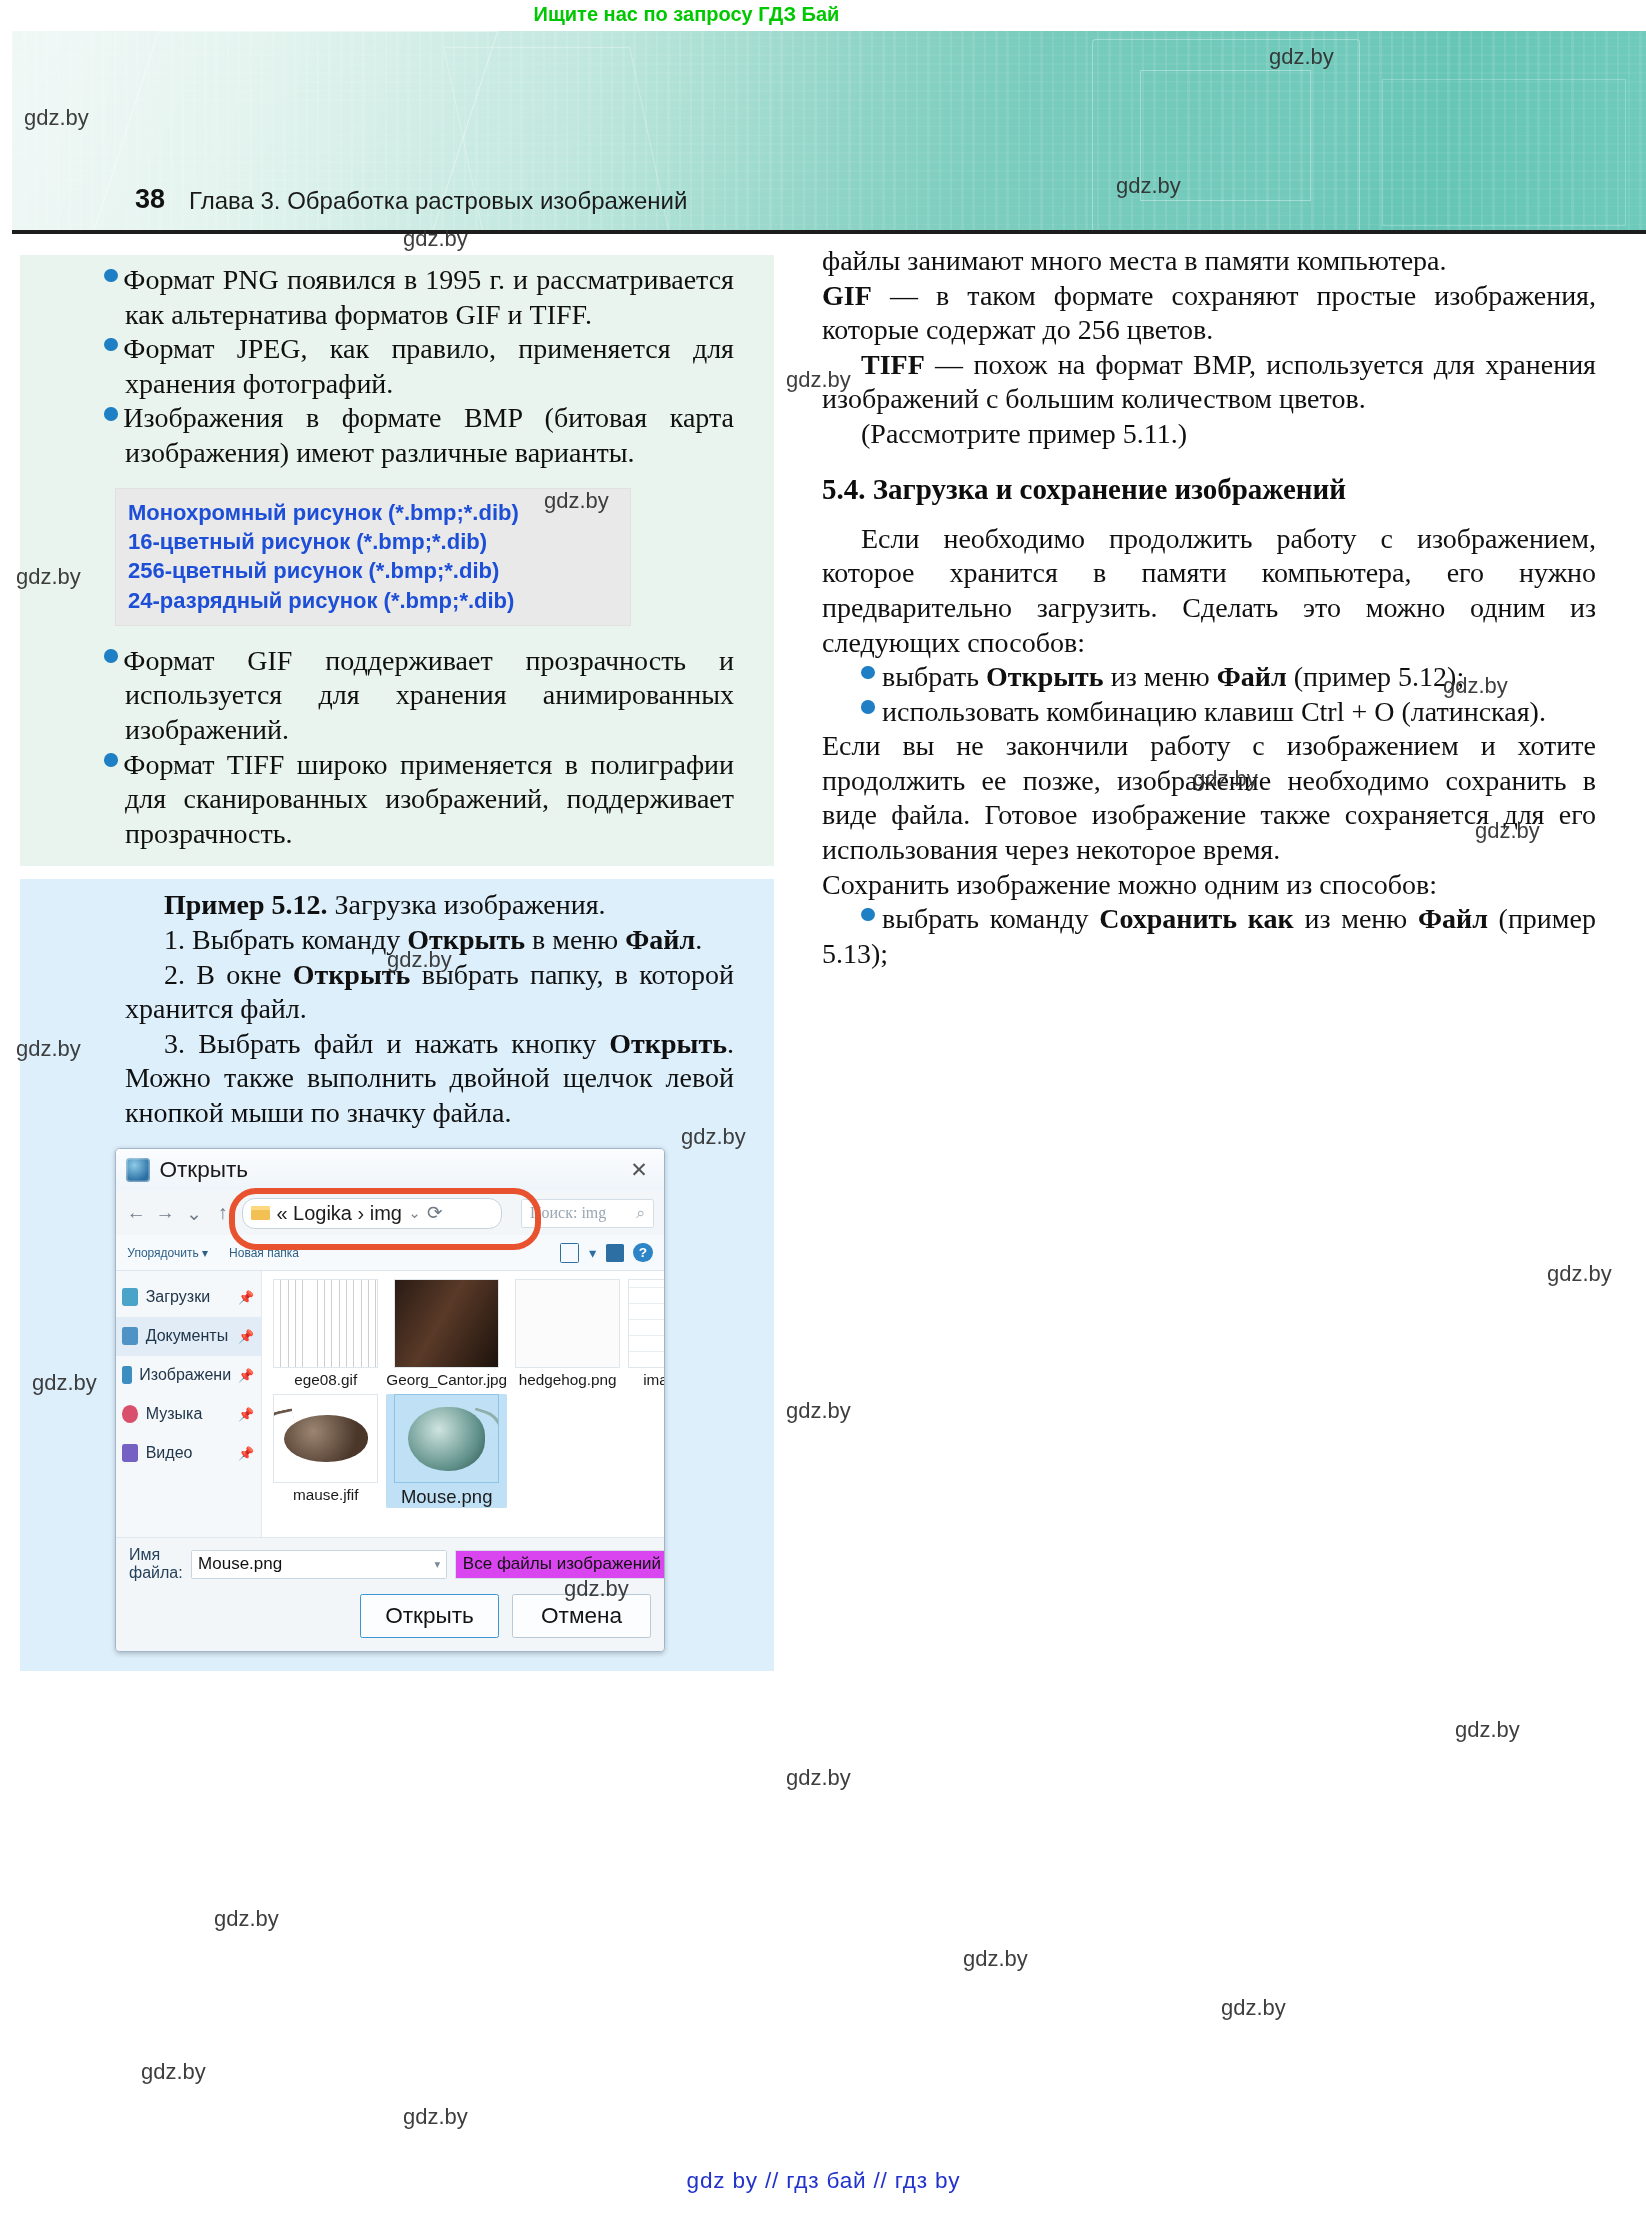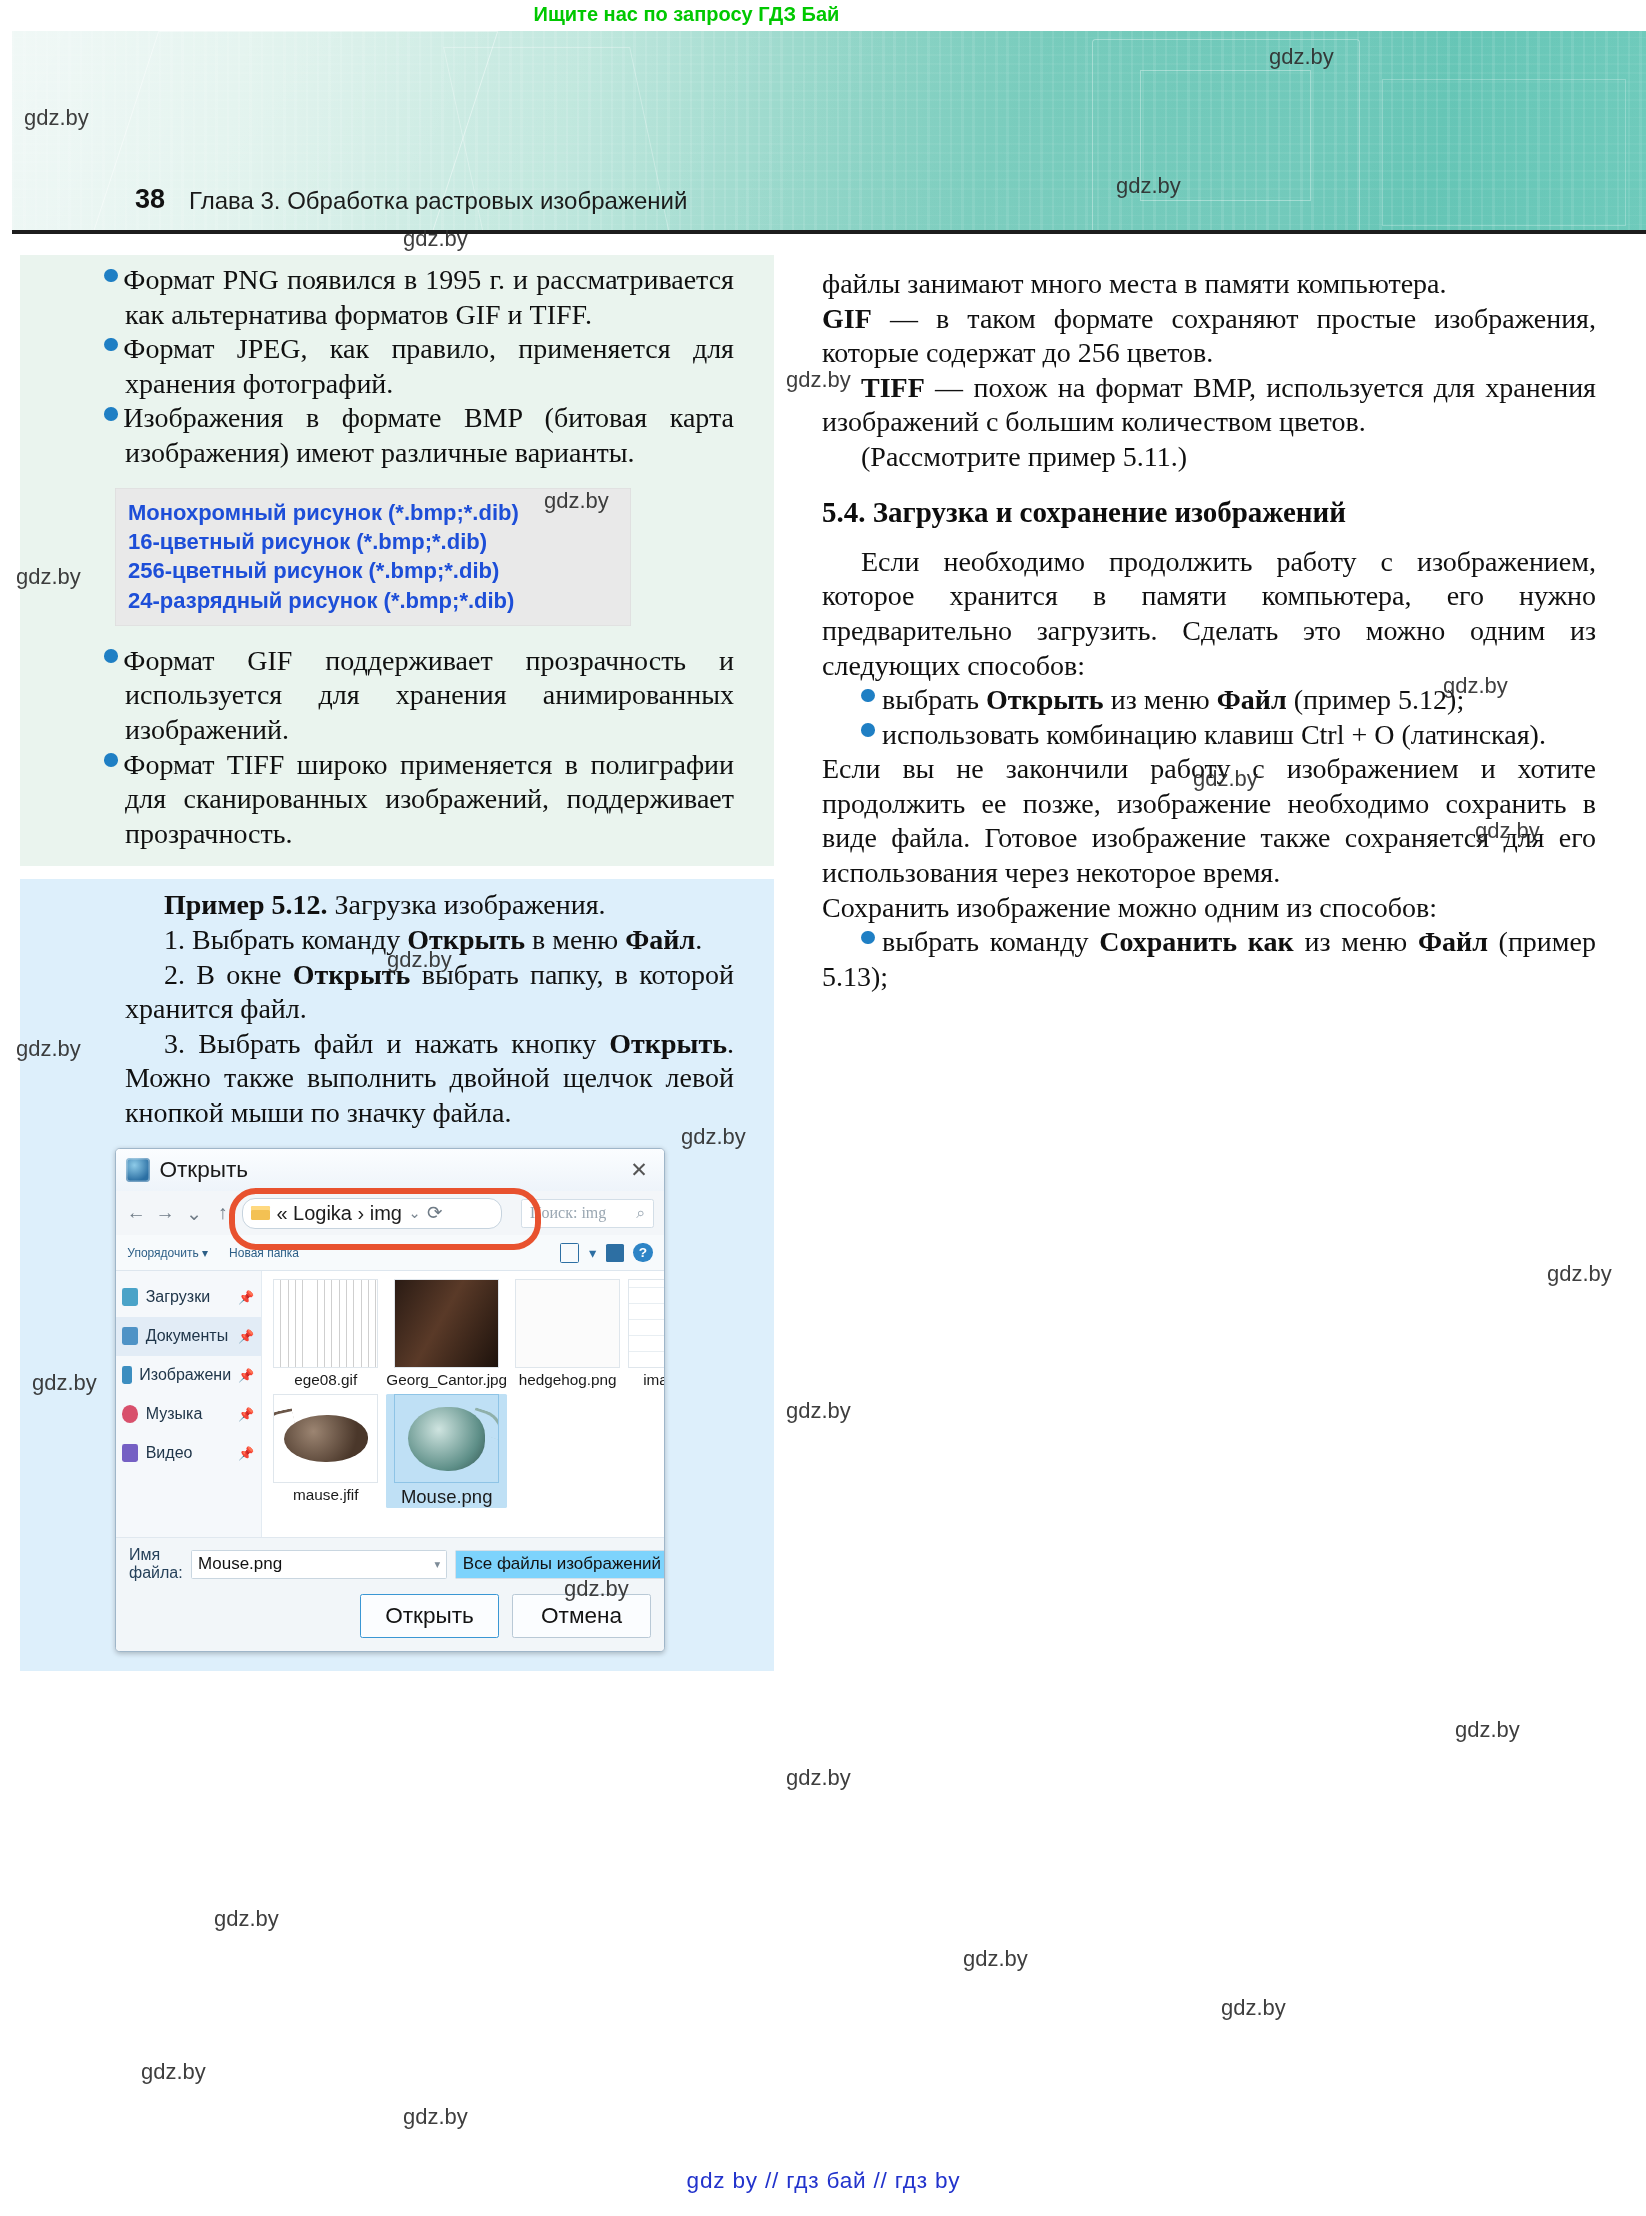--- a/index.html
+++ b/index.html
@@ -97,21 +97,21 @@
     box-shadow:0 0 0 0.8px #dedede inset;
   }
   .fmtbox div{
     font-family:"Liberation Sans", sans-serif;
     font-weight:bold;font-size:22px;color:#1d4ed8;line-height:1.33;
     white-space:nowrap;
   }
 
   
   .col-right{
-    position:absolute;left:822px;top:267px;width:774px;
+    position:absolute;left:822px;top:244px;width:774px;
   }
   .col-right p{ padding:0 0 0 0; }
   .rbullet{
     display:inline-block;width:13.7px;height:13.7px;border-radius:50%;
     background:#1f7fc4;vertical-align:0.24em;margin-right:7.3px;
   }
   .sec-head{
     font-family:"Liberation Serif", serif;
     font-weight:bold;font-size:29px;line-height:1.2;color:#0d0d0d;
     margin:21px 0 14.5px 0;
@@ -230,21 +230,21 @@
   .dlg-foot{
     background:#f2f6f9;padding:8px 13px 13px 13px;border-top:0.8px solid #e0e8ef;
   }
   .foot-row1{display:flex;align-items:center;gap:8px;}
   .foot-lbl{font-size:16px;color:#26415a;}
   .foot-inp{
     flex:0 0 242px;height:27px;background:#fff;border:0.8px solid #c9d6e0;border-radius:1.6px;
     display:flex;align-items:center;justify-content:space-between;padding:0 6.4px;font-size:17px;color:#111;
   }
   .foot-sel{
-    flex:0 0 242px;height:27px;background:#7dd3fc;border:0.8px solid #d7e0e8;border-radius:1.6px;
+    flex:0 0 242px;height:27px;background:#d946ef;border:0.8px solid #d7e0e8;border-radius:1.6px;
     display:flex;align-items:center;justify-content:space-between;padding:0 6.4px;font-size:17px;color:#111;
     margin-left:auto;
   }
   .caret{font-size:11.3px;color:#7d8b97;}
   .foot-row2{display:flex;gap:13px;justify-content:flex-end;margin-top:11.3px;}
   .btn{
     width:137px;height:42px;background:#fbfdff;border:0.8px solid #b9c9d6;border-radius:2.4px;
     font-size:22.6px;color:#131313;display:flex;align-items:center;justify-content:center;
   }
   .btn.primary{border:1.6px solid #3a97d4;}

